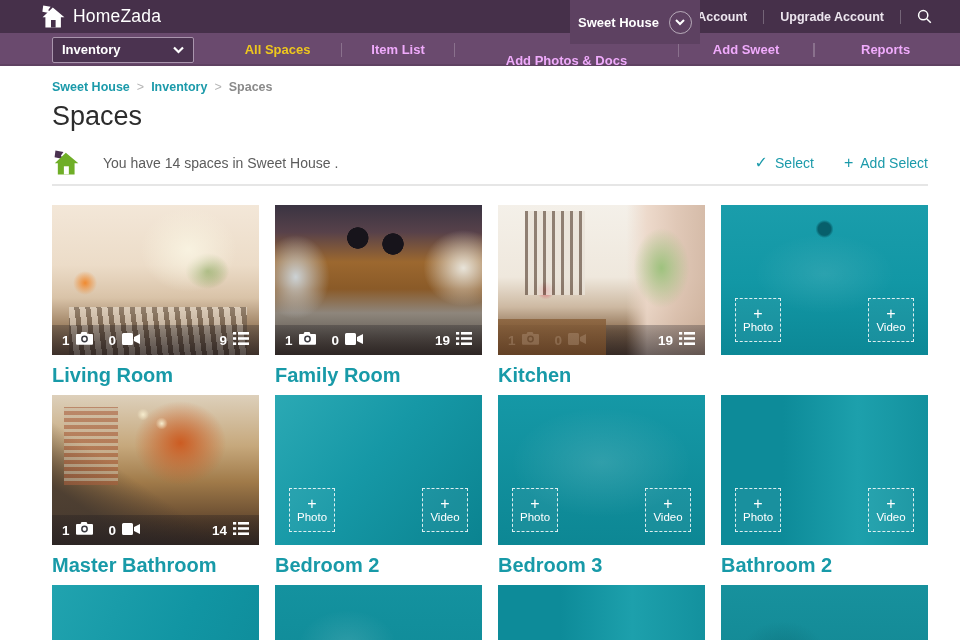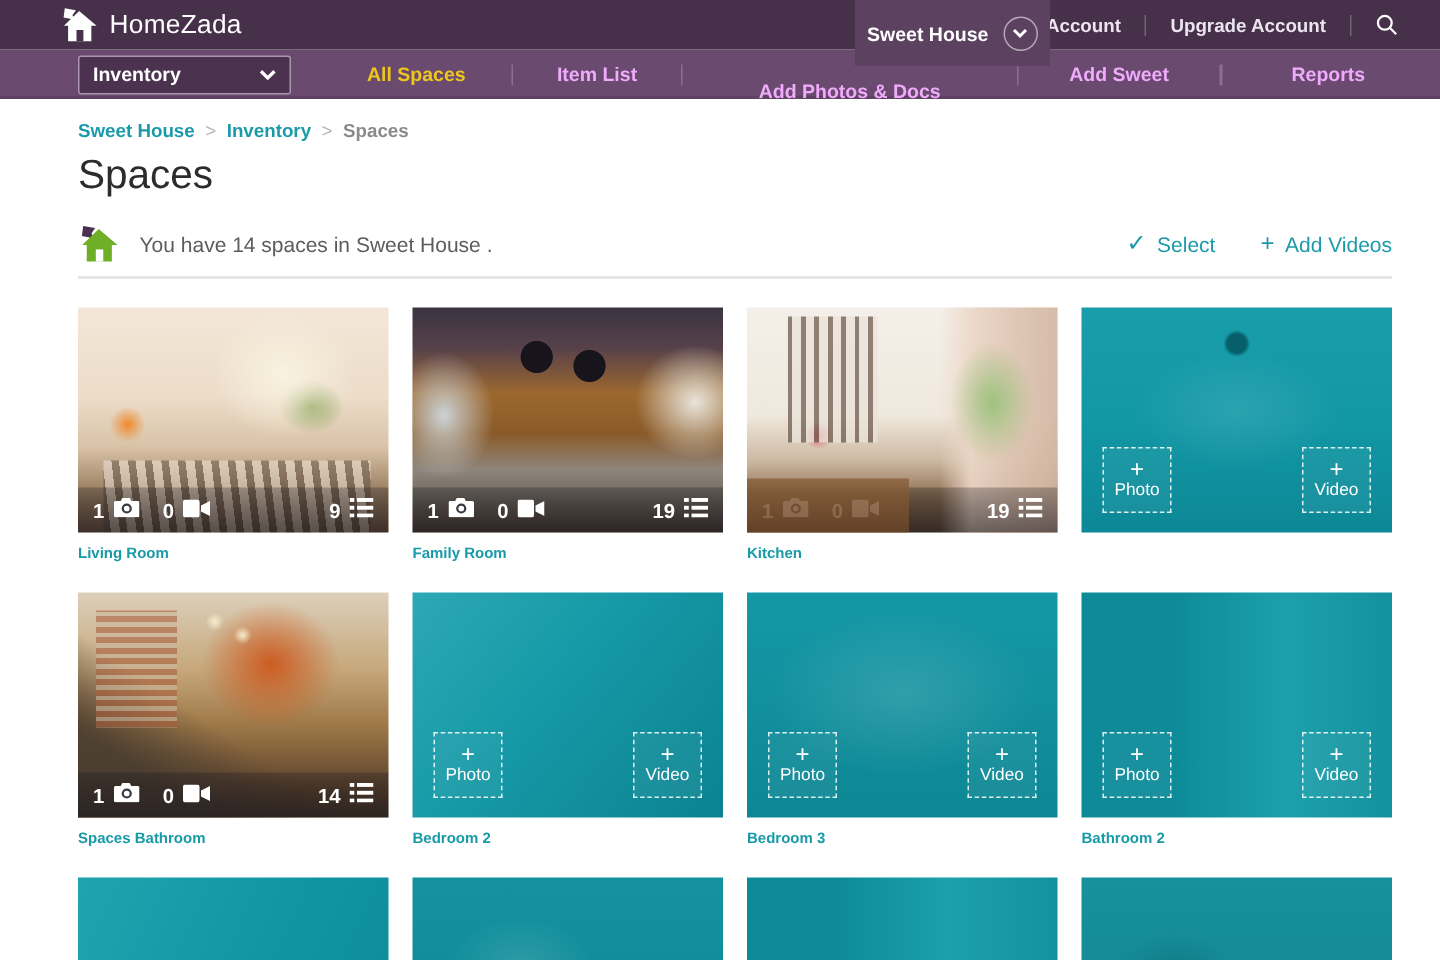--- a/index.html
+++ b/index.html
@@ -37,32 +37,32 @@
   .nav-item:nth-of-type(5){flex-grow:157;}
   .nav-item:nth-of-type(6){flex-grow:123;}
 
   
   main{padding:14px 32px 0 52px;}
   .breadcrumb{font-size:12.5px;font-weight:600;display:flex;gap:7px;align-items:center;}
   .breadcrumb .crumb{color:#1b9aaa;cursor:pointer;}
   .breadcrumb .crumb.current{color:#8a8a8a;cursor:default;}
   .breadcrumb .bsep{color:#b5b5b5;font-weight:400;}
   .page-title{margin-top:7px;font-size:27px;color:#2c2c2c;font-weight:400;}
-  .info-row{margin-top:17px;display:flex;align-items:center;}
+  .info-row{margin-top:17px;display:flex;align-items:center;gap:10px;}
   .info-row .summary{margin-left:14px;font-size:14px;color:#5c5c5c;}
   .actions{margin-left:auto;display:flex;align-items:center;gap:30px;}
   .action{display:flex;align-items:center;gap:7px;color:#1b9aaa;font-size:14px;cursor:pointer;}
   .action .glyph{font-size:16px;line-height:14px;}
   .divider{margin-top:9px;height:2px;background:#e6e6e6;}
 
   
   .grid{margin-top:19px;display:grid;grid-template-columns:repeat(4,207px);column-gap:16px;row-gap:0;}
   .cell{width:207px;height:190px;}
   .thumb{position:relative;width:207px;height:150px;overflow:hidden;cursor:pointer;}
-  .card-label{margin-top:9px;font-size:10px;font-weight:700;color:#189aa8;cursor:pointer;}
+  .card-label{margin-top:9px;font-size:20px;font-weight:700;color:#189aa8;cursor:pointer;}
 
   .badgebar{position:absolute;left:0;right:0;bottom:0;height:30px;display:flex;align-items:center;
     padding:0 10px;color:#fff;background:linear-gradient(180deg,rgba(25,22,28,.28),rgba(25,22,28,.58));}
   .bgrp{display:flex;align-items:center;gap:6px;margin-right:16px;font-weight:700;font-size:13.5px;}
   .bgrp.right{margin-left:auto;margin-right:0;}
 
   .addbtn{position:absolute;bottom:13px;width:44px;height:42px;border:1px dashed rgba(255,255,255,.85);
     color:#fff;font-size:11.5px;display:flex;flex-direction:column;align-items:center;
     justify-content:center;gap:1px;background:rgba(255,255,255,.05);cursor:pointer;}
   .addbtn .plus{font-size:16px;line-height:13px;font-weight:400;}
@@ -195,21 +195,21 @@
       <rect x="11" y="15" width="4.6" height="7.5" fill="#ffffff"></rect>
     </svg>
     <span class="summary">You have 14 spaces in Sweet House .</span>
     <div class="actions">
       <div class="action">
         <span class="glyph">✓</span>
         <span>Select</span>
       </div>
       <div class="action">
         <span class="glyph">+</span>
-        <span>Add Videos</span>
+        <span>Add Select</span>
       </div>
     </div>
   </div>
 
   <div class="divider"></div>
 
   <div class="grid">
       <div class="cell">
         <div class="thumb sc-living-room">
           <div class="badgebar">
@@ -305,21 +305,21 @@
             <span class="bgrp right">14 <span><svg width="16" height="13" viewBox="0 0 16 13" fill="#fff">
                   <rect width="3.2" height="2.6"></rect>
                   <rect x="5" width="11" height="2.6"></rect>
                   <rect y="5.2" width="3.2" height="2.6"></rect>
                   <rect x="5" y="5.2" width="11" height="2.6"></rect>
                   <rect y="10.4" width="3.2" height="2.6"></rect>
                   <rect x="5" y="10.4" width="11" height="2.6"></rect>
                 </svg></span></span>
           </div>
         </div>
-        <div class="card-label">Spaces Bathroom</div>
+        <div class="card-label">Master Bathroom</div>
       </div>
       <div class="cell">
         <div class="thumb sc-bedroom-2">
           <div class="addbtn photo-btn">
             <span class="plus">+</span>
             <span>Photo</span>
           </div>
           <div class="addbtn video-btn">
             <span class="plus">+</span>
             <span>Video</span>

